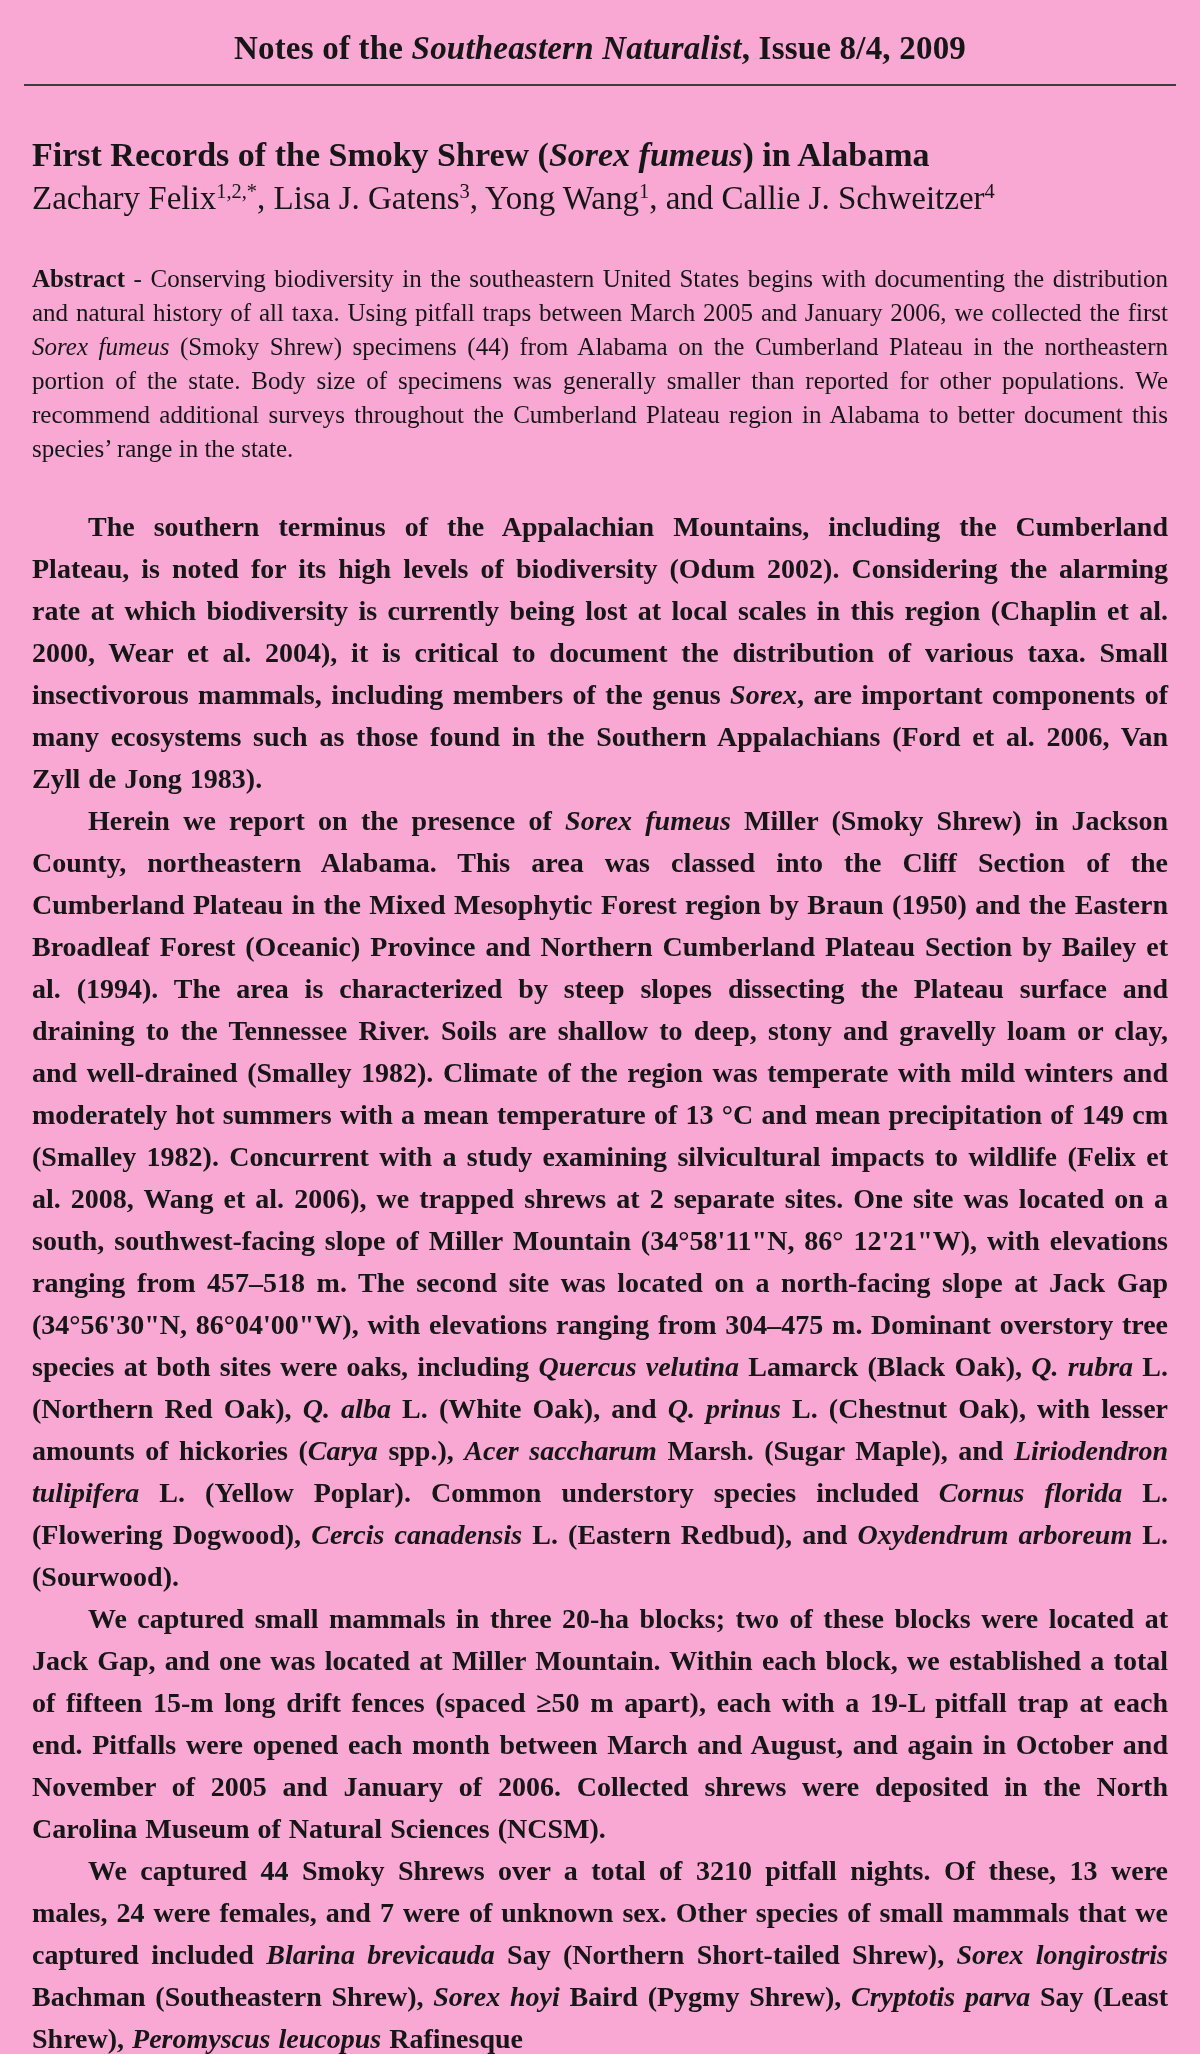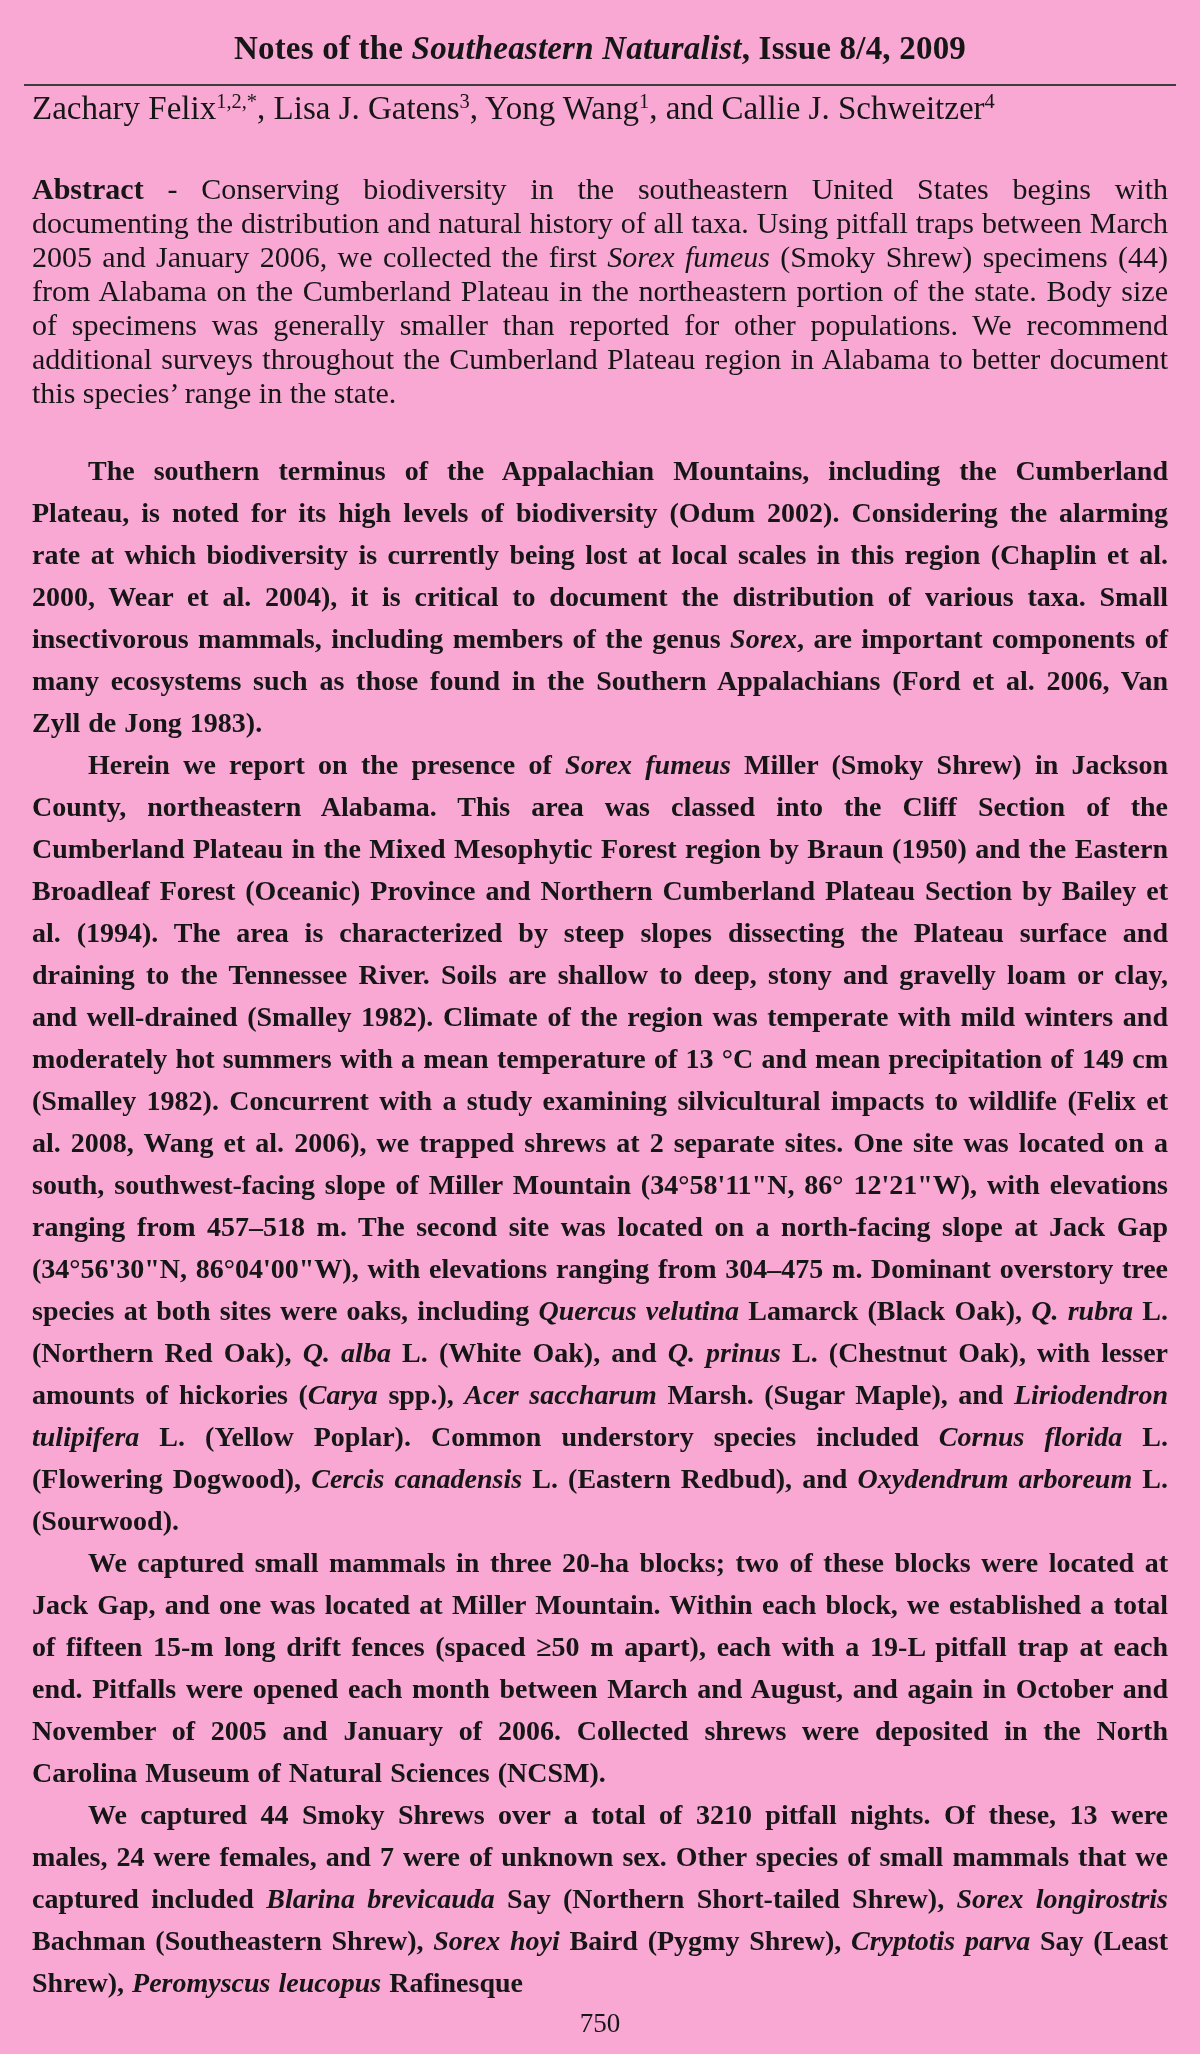--- a/index.html
+++ b/index.html
@@ -38,21 +38,21 @@
     line-height: 42px;
     font-weight: bold;
     margin: 48px 0 0 0;
   }
   .authors {
     font-size: 33px;
     line-height: 36px;
     margin-top: 4px;
   }
   .abstract {
-    font-size: 30px;
+    font-size: 25px;
     line-height: 34px;
     text-align: justify;
     margin: 46px 0 0 0;
   }
   .body-text {
     margin-top: 40px;
   }
   .body-para {
     font-size: 28px;
     line-height: 42px;
@@ -80,20 +80,21 @@
 </head>
 <body>
 
 <div class="page">
 
   <header>
     <div class="journal-header"><span class="r-b">Notes of the </span><span class="r-bi">Southeastern Naturalist</span><span class="r-b">, Issue 8/4, 2009</span></div>
     <hr class="rule">
   </header>
 
+  <h1 class="article-title"><span class="r-b">First Records of the Smoky Shrew (</span><span class="r-bi">Sorex fumeus</span><span class="r-b">) in Alabama</span></h1>
 
   <div class="authors"><span>Zachary Felix</span><span class="r-sup">1,2,*</span><span>, Lisa J. Gatens</span><span class="r-sup">3</span><span>, Yong Wang</span><span class="r-sup">1</span><span>, and Callie J. Schweitzer</span><span class="r-sup">4</span></div>
 
   <p class="abstract"><span class="r-b">Abstract</span><span> - Conserving biodiversity in the southeastern United States begins with documenting the distribution and natural history of all taxa. Using pitfall traps between March 2005 and January 2006, we collected the first </span><span class="r-i">Sorex fumeus</span><span> (Smoky Shrew) specimens (44) from Alabama on the Cumberland Plateau in the northeastern portion of the state. Body size of specimens was generally smaller than reported for other populations. We recommend additional surveys throughout the Cumberland Plateau region in Alabama to better document this species’ range in the state.</span></p>
 
   <section class="body-text">
       <p class="body-para"><span>The southern terminus of the Appalachian Mountains, including the Cumberland Plateau, is noted for its high levels of biodiversity (Odum 2002). Considering the alarming rate at which biodiversity is currently being lost at local scales in this region (Chaplin et al. 2000, Wear et al. 2004), it is critical to document the distribution of various taxa. Small insectivorous mammals, including members of the genus </span><span class="r-i">Sorex</span><span>, are important components of many ecosystems such as those found in the Southern Appalachians (Ford et al. 2006, Van Zyll de Jong 1983).</span></p>
       <p class="body-para"><span>Herein we report on the presence of </span><span class="r-i">Sorex fumeus</span><span> Miller (Smoky Shrew) in Jackson County, northeastern Alabama. This area was classed into the Cliff Section of the Cumberland Plateau in the Mixed Mesophytic Forest region by Braun (1950) and the Eastern Broadleaf Forest (Oceanic) Province and Northern Cumberland Plateau Section by Bailey et al. (1994). The area is characterized by steep slopes dissecting the Plateau surface and draining to the Tennessee River. Soils are shallow to deep, stony and gravelly loam or clay, and well-drained (Smalley 1982). Climate of the region was temperate with mild winters and moderately hot summers with a mean temperature of 13 °C and mean precipitation of 149 cm (Smalley 1982). Concurrent with a study examining silvicultural impacts to wildlife (Felix et al. 2008, Wang et al. 2006), we trapped shrews at 2 separate sites. One site was located on a south, southwest-facing slope of Miller Mountain (34°58'11"N, 86° 12'21"W), with elevations ranging from 457–518 m. The second site was located on a north-facing slope at Jack Gap (34°56'30"N, 86°04'00"W), with elevations ranging from 304–475 m. Dominant overstory tree species at both sites were oaks, including </span><span class="r-i">Quercus velutina</span><span> Lamarck (Black Oak), </span><span class="r-i">Q. rubra</span><span> L. (Northern Red Oak), </span><span class="r-i">Q. alba</span><span> L. (White Oak), and </span><span class="r-i">Q. prinus</span><span> L. (Chestnut Oak), with lesser amounts of hickories (</span><span class="r-i">Carya</span><span> spp.), </span><span class="r-i">Acer saccharum</span><span> Marsh. (Sugar Maple), and </span><span class="r-i">Liriodendron tulipifera</span><span> L. (Yellow Poplar). Common understory species included </span><span class="r-i">Cornus florida</span><span> L. (Flowering Dogwood), </span><span class="r-i">Cercis canadensis</span><span> L. (Eastern Redbud), and </span><span class="r-i">Oxydendrum arboreum</span><span> L. (Sourwood).</span></p>
       <p class="body-para"><span>We captured small mammals in three 20-ha blocks; two of these blocks were located at Jack Gap, and one was located at Miller Mountain. Within each block, we established a total of fifteen 15-m long drift fences (spaced ≥50 m apart), each with a 19-L pitfall trap at each end. Pitfalls were opened each month between March and August, and again in October and November of 2005 and January of 2006. Collected shrews were deposited in the North Carolina Museum of Natural Sciences (NCSM).</span></p>
       <p class="body-para"><span>We captured 44 Smoky Shrews over a total of 3210 pitfall nights. Of these, 13 were males, 24 were females, and 7 were of unknown sex. Other species of small mammals that we captured included </span><span class="r-i">Blarina brevicauda</span><span> Say (Northern Short-tailed Shrew), </span><span class="r-i">Sorex longirostris</span><span> Bachman (Southeastern Shrew), </span><span class="r-i">Sorex hoyi</span><span> Baird (Pygmy Shrew), </span><span class="r-i">Cryptotis parva</span><span> Say (Least Shrew), </span><span class="r-i">Peromyscus leucopus</span><span> Rafinesque</span></p>

